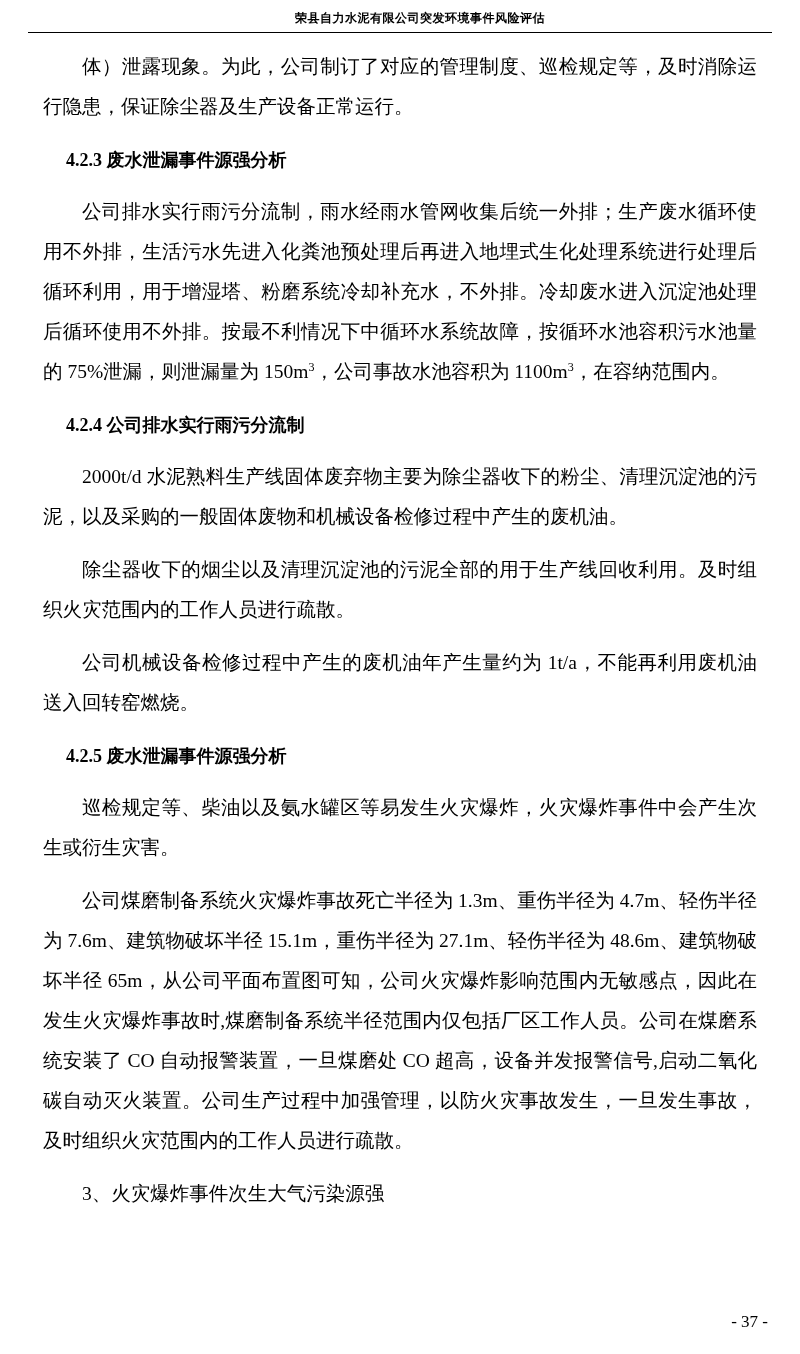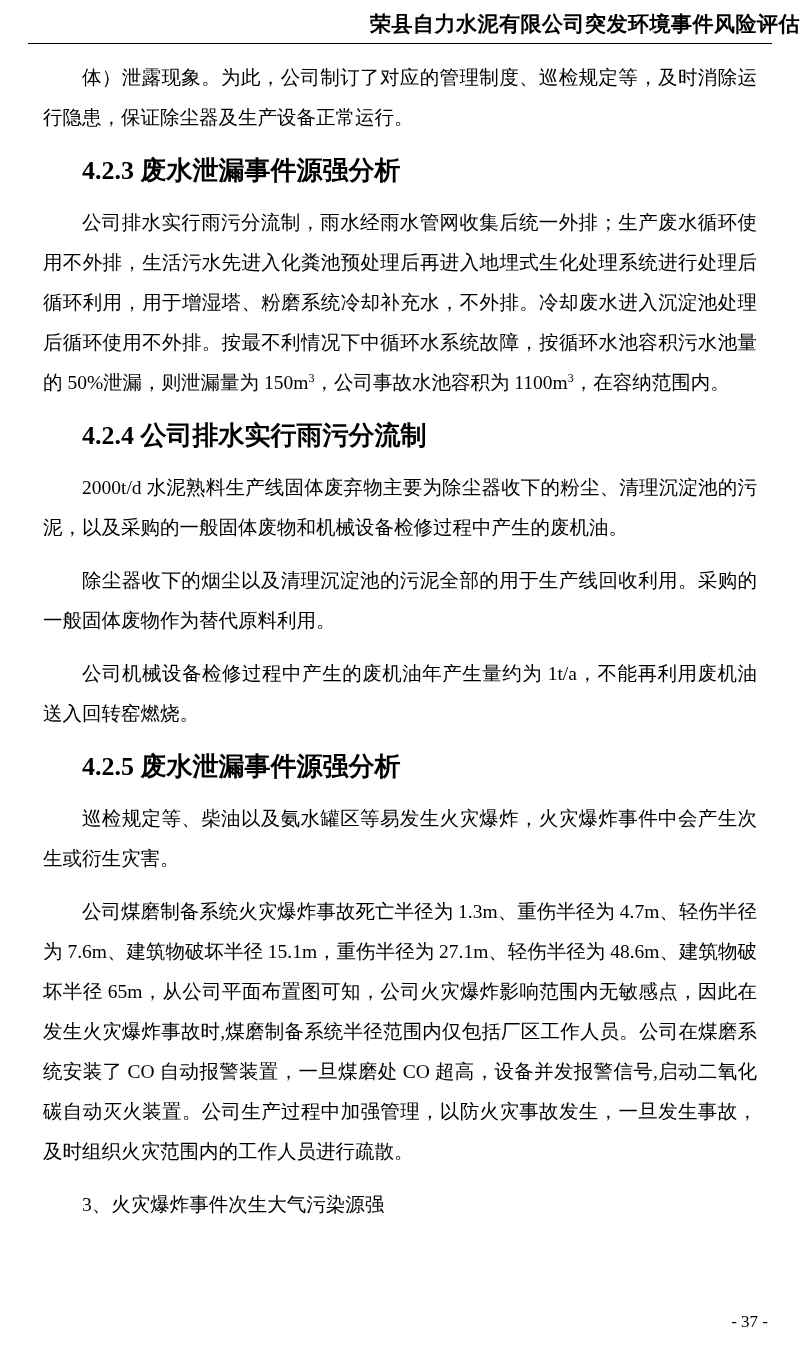--- a/index.html
+++ b/index.html
@@ -12,22 +12,22 @@
     width: 800px;
     height: 1354px;
     background: #ffffff;
     box-sizing: border-box;
     padding: 0;
     font-family: "Liberation Serif", "DejaVu Serif", serif;
     color: #000000;
     overflow: hidden;
   }
   .header {
-    text-align: right;
-    font-size: 21px;
+    text-align: center;
+    font-size: 12px;
     font-weight: bold;
     letter-spacing: 0.5px;
     padding-top: 10px;
     padding-bottom: 5px;
     margin-left: 40px;
   }
   .header-rule {
     border: none;
     border-top: 1.5px solid #000;
     margin: 0 28px 0 28px;
@@ -41,21 +41,21 @@
     font-size: 19.5px;
     line-height: 40px;
     text-align: justify;
     text-justify: inter-ideograph;
   }
   p.indent {
     text-indent: 2em;
   }
   h3 {
     margin: 14px 0 6px 0;
-    font-size: 26px;
+    font-size: 18px;
     line-height: 38px;
     font-weight: bold;
     text-indent: 2em;
   }
   sup {
     font-size: 0.62em;
     vertical-align: super;
     line-height: 0;
   }
   .footer {
@@ -73,26 +73,26 @@
 
   <div class="header">荣县自力水泥有限公司突发环境事件风险评估</div>
   <hr class="header-rule">
 
   <div class="body">
 
     <p class="indent">体）泄露现象。为此，公司制订了对应的管理制度、巡检规定等，及时消除运行隐患，保证除尘器及生产设备正常运行。</p>
 
     <h3>4.2.3 废水泄漏事件源强分析</h3>
 
-    <p class="indent"><span>公司排水实行雨污分流制，雨水经雨水管网收集后统一外排；生产废水循环使用不外排，生活污水先进入化粪池预处理后再进入地埋式生化处理系统进行处理后循环利用，用于增湿塔、粉磨系统冷却补充水，不外排。冷却废水进入沉淀池处理后循环使用不外排。按最不利情况下中循环水系统故障，按循环水池容积污水池量的 50%泄漏，则泄漏量为 150m</span><sup>3</sup><span>，公司事故水池容积为 1100m</span><sup>3</sup><span>，在容纳范围内。</span></p>
+    <p class="indent"><span>公司排水实行雨污分流制，雨水经雨水管网收集后统一外排；生产废水循环使用不外排，生活污水先进入化粪池预处理后再进入地埋式生化处理系统进行处理后循环利用，用于增湿塔、粉磨系统冷却补充水，不外排。冷却废水进入沉淀池处理后循环使用不外排。按最不利情况下中循环水系统故障，按循环水池容积污水池量的 75%泄漏，则泄漏量为 150m</span><sup>3</sup><span>，公司事故水池容积为 1100m</span><sup>3</sup><span>，在容纳范围内。</span></p>
 
     <h3>4.2.4 公司排水实行雨污分流制</h3>
 
     <p class="indent">2000t/d 水泥熟料生产线固体废弃物主要为除尘器收下的粉尘、清理沉淀池的污泥，以及采购的一般固体废物和机械设备检修过程中产生的废机油。</p>
-    <p class="indent">除尘器收下的烟尘以及清理沉淀池的污泥全部的用于生产线回收利用。采购的一般固体废物作为替代原料利用。</p>
+    <p class="indent">除尘器收下的烟尘以及清理沉淀池的污泥全部的用于生产线回收利用。及时组织火灾范围内的工作人员进行疏散。</p>
     <p class="indent">公司机械设备检修过程中产生的废机油年产生量约为 1t/a，不能再利用废机油送入回转窑燃烧。</p>
 
     <h3>4.2.5 废水泄漏事件源强分析</h3>
 
     <p class="indent">巡检规定等、柴油以及氨水罐区等易发生火灾爆炸，火灾爆炸事件中会产生次生或衍生灾害。</p>
     <p class="indent">公司煤磨制备系统火灾爆炸事故死亡半径为 1.3m、重伤半径为 4.7m、轻伤半径为 7.6m、建筑物破坏半径 15.1m，重伤半径为 27.1m、轻伤半径为 48.6m、建筑物破坏半径 65m，从公司平面布置图可知，公司火灾爆炸影响范围内无敏感点，因此在发生火灾爆炸事故时,煤磨制备系统半径范围内仅包括厂区工作人员。公司在煤磨系统安装了 CO 自动报警装置，一旦煤磨处 CO 超高，设备并发报警信号,启动二氧化碳自动灭火装置。公司生产过程中加强管理，以防火灾事故发生，一旦发生事故，及时组织火灾范围内的工作人员进行疏散。</p>
     <p class="indent">3、火灾爆炸事件次生大气污染源强</p>
 
   </div>
 

